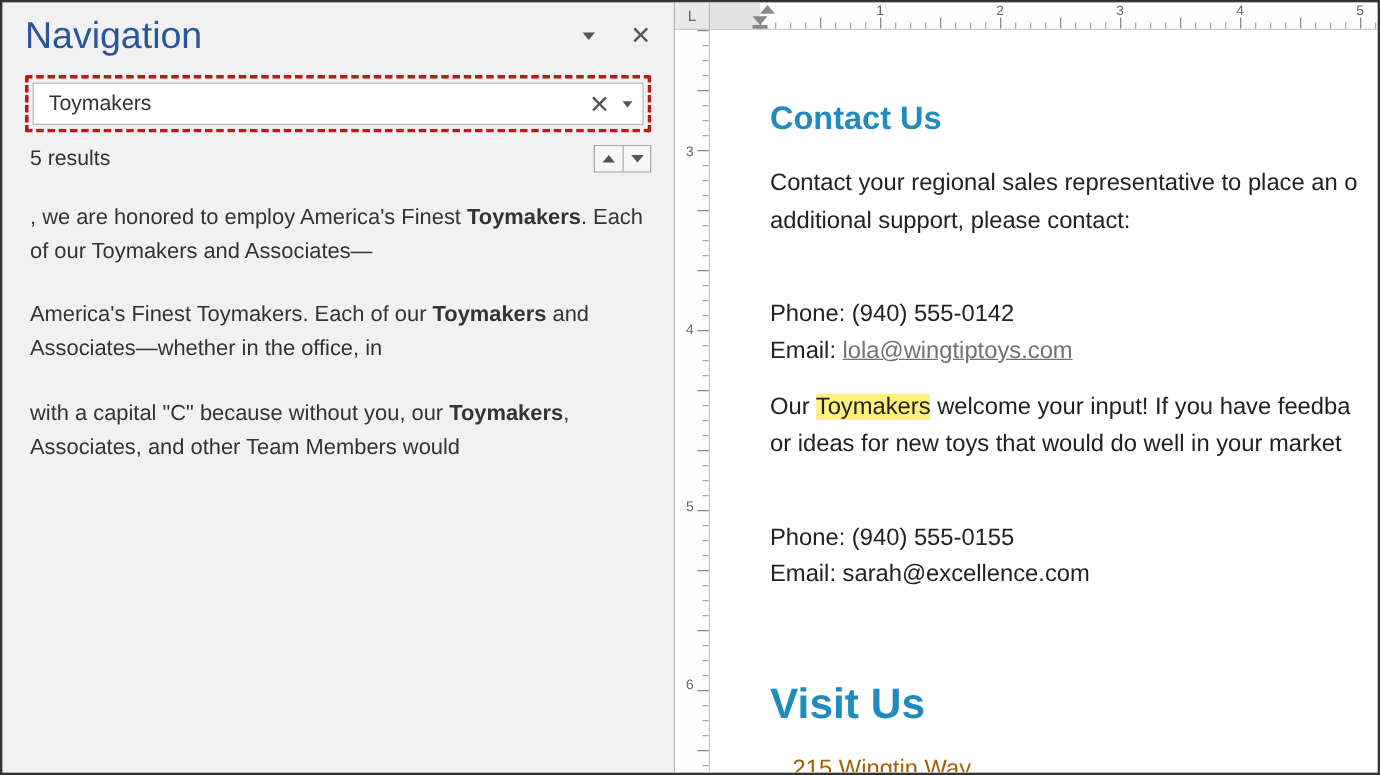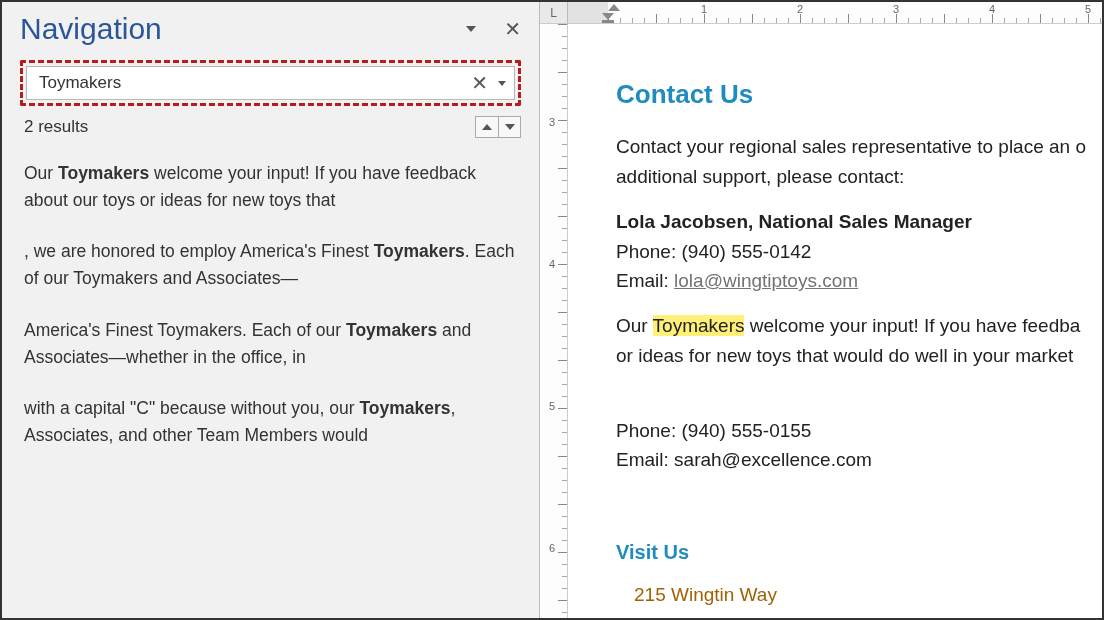--- a/index.html
+++ b/index.html
@@ -274,21 +274,21 @@
   .email-link {
     color:#737373;
     text-decoration:underline;
   }
   .hl {
     background: #fff07a;
   }
   .sep { height: 22px; }
   .visit-heading {
     color:#1f8bbf;
-    font-size:20px;
+    font-size:34px;
     font-weight:700;
     margin: 24px 0 12px 0;
   }
   .cutoff {
     color:#a16207;
     margin-left: 18px;
   }
 </style>
 </head>
 <body>
@@ -306,36 +306,33 @@
 
     <div class="search-wrap">
       <div class="search-box">
         <input class="search-input" type="text" value="Toymakers" style="">
         <span class="search-clear">✕</span>
         <span class="search-caret"></span>
       </div>
     </div>
 
     <div class="results-row">
-      <span class="results-count">2 results</span>
+      <span class="results-count">5 results</span>
       <div class="nav-arrows">
         <div class="nav-arrow">
             <div class="tri-up"></div>
           </div>
         <div class="nav-arrow">
             <div class="tri-down"></div>
           </div>
       </div>
     </div>
 
 
     <div class="results-list">
-      <div class="result-item">
-        <span>Our </span><b>Toymakers</b><span> welcome your input! If you have feedback about our toys or ideas for new toys that</span>
-      </div>
       <div class="result-item">
         <span>, we are honored to employ America's Finest </span><b>Toymakers</b><span>. Each of our Toymakers and Associates—</span>
       </div>
       <div class="result-item">
         <span>America's Finest Toymakers. Each of our </span><b>Toymakers</b><span> and Associates—whether in the office, in</span>
       </div>
       <div class="result-item">
         <span>with a capital "C" because without you, our </span><b>Toymakers</b><span>, Associates, and other Team Members would</span>
       </div>
     </div>
@@ -459,21 +456,21 @@
 
     <div class="page">
       <div class="h-heading">Contact Us</div>
 
       <div class="para">
         <span>Contact your regional sales representative to place an o</span><br>
         <span>additional support, please contact:</span>
       </div>
 
       <div class="para">
-        <span class="contact-name">Lola Jacobsen, National Sales Manager</span><br>
+        <br>
         <span>Phone: (940) 555-0142</span><br>
         <span>Email: </span><a href="#" class="email-link">lola@wingtiptoys.com</a>
       </div>
 
       <div class="para">
         <span>Our </span><span class="hl">Toymakers</span><span> welcome your input! If you have feedba</span><br>
         <span>or ideas for new toys that would do well in your market</span>
       </div>
 
       <div class="para">

